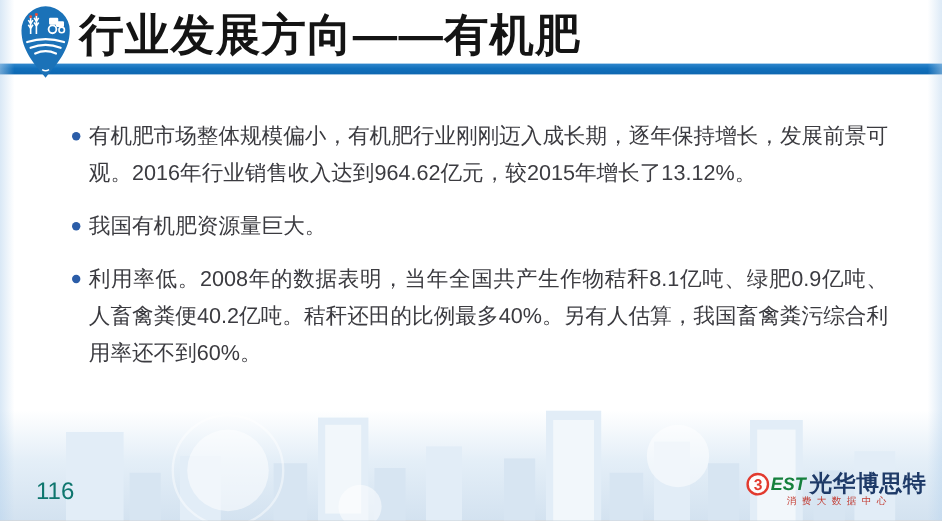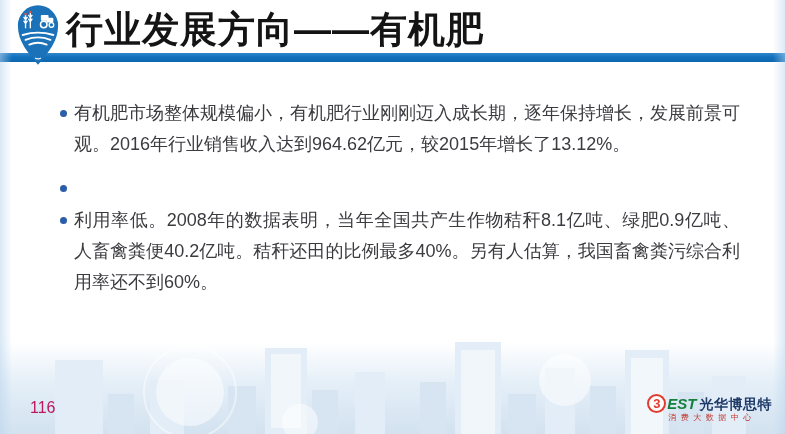--- a/index.html
+++ b/index.html
@@ -27,32 +27,32 @@
   .bullet-item{display:flex;margin-bottom:13px;}
   .bullet-dot{flex:none;width:7px;height:7px;border-radius:50%;background:#2b5da8;margin:12px 7px 0 0;}
   .bullet-text{
     font-size:18px;line-height:31px;color:#3b3b40;
     text-align:justify;word-break:break-all;
   }
   
   .skyline-band{position:absolute;left:0;bottom:0;width:785px;height:92px;pointer-events:none;
     background:linear-gradient(to bottom,rgba(226,238,248,0) 0%,rgba(219,233,245,.75) 45%,#d3e2f0 100%);}
   .skyline-svg{position:absolute;left:0;bottom:0;}
-  .page-number{position:absolute;left:30px;top:399px;font-size:16px;color:#be185d;}
+  .page-number{position:absolute;left:30px;top:399px;font-size:20px;color:#0f766e;}
   
   .brand{position:absolute;right:13px;top:394px;text-align:center;line-height:1;}
   .brand-row1{display:flex;align-items:center;justify-content:flex-end;}
   .brand-b{
     flex:none;width:15px;height:15px;border-radius:50%;
     border:2px solid #e23a2e;color:#e23a2e;background:#fdfdfd;
     font-size:13px;font-weight:bold;line-height:15px;text-align:center;
     font-family:"Liberation Sans",sans-serif;
   }
   .brand-est{font-size:15px;font-weight:bold;font-style:italic;color:#15803d;margin:0 3px 0 1px;letter-spacing:0px;}
-  .brand-name{font-size:14px;font-weight:bold;color:#1e3a68;letter-spacing:0.5px;text-align:center;}
+  .brand-name{font-size:19px;font-weight:bold;color:#1e3a68;letter-spacing:0.5px;text-align:center;}
   .brand-sub{margin-top:1px;font-size:8px;color:#c23a30;letter-spacing:4.5px;text-indent:4.5px;white-space:nowrap;}
 </style>
 </head>
 <body>
 
 <div class="slide">
 
   <div class="header">
     <svg class="logo-pin" viewBox="0 0 48 66" xmlns="http://www.w3.org/2000/svg">
 
@@ -121,20 +121,21 @@
     </svg>
   </div>
 
   <div class="content">
     <div class="bullet-item">
       <span class="bullet-dot"></span>
       <span class="bullet-text">有机肥市场整体规模偏小，有机肥行业刚刚迈入成长期，逐年保持增长，发展前景可观。2016年行业销售收入达到964.62亿元，较2015年增长了13.12%。</span>
     </div>
     <div class="bullet-item">
       <span class="bullet-dot"></span>
+      <span class="bullet-text">我国有机肥资源量巨大。</span>
     </div>
     <div class="bullet-item">
       <span class="bullet-dot"></span>
       <span class="bullet-text">利用率低。2008年的数据表明，当年全国共产生作物秸秆8.1亿吨、绿肥0.9亿吨、人畜禽粪便40.2亿吨。秸秆还田的比例最多40%。另有人估算，我国畜禽粪污综合利用率还不到60%。</span>
     </div>
   </div>
 
   <div class="page-number">116</div>
 
   <div class="brand">

